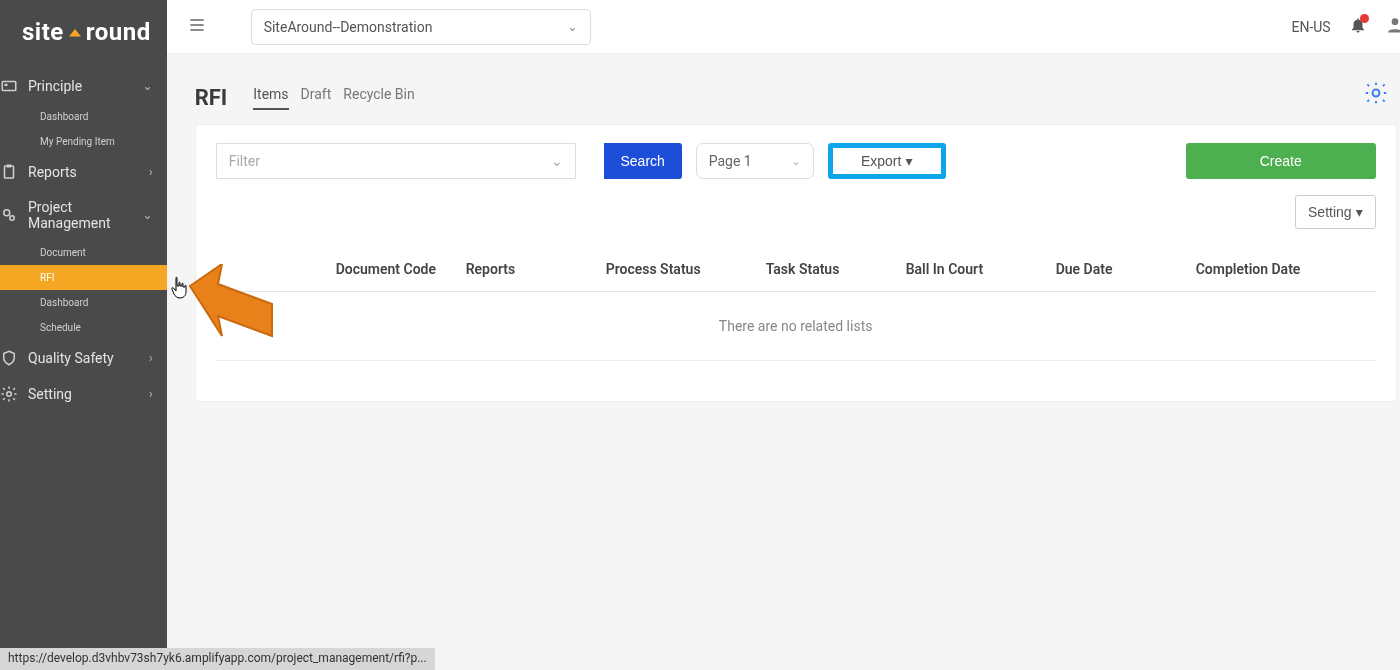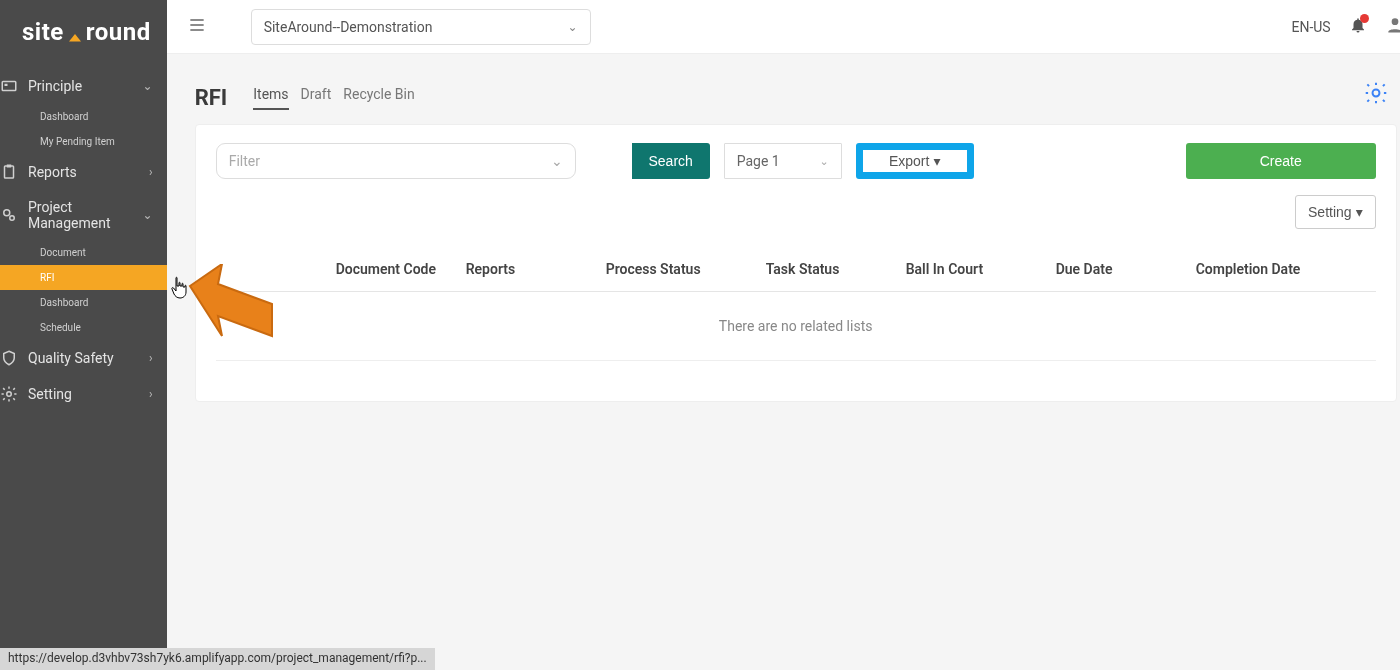--- a/index.html
+++ b/index.html
@@ -2,21 +2,21 @@
 <html><head>
 <meta charset="utf-8">
 <style>
 * { box-sizing: border-box; margin: 0; padding: 0; }
 html, body { width: 1400px; height: 670px; font-family: -apple-system, BlinkMacSystemFont, "Segoe UI", Roboto, Arial, sans-serif; overflow: hidden; background: #fff; color: #333; }
 .app { display: flex; width: 100%; height: 100%; position: relative; }
 
 
 .sidebar { width: 205px; background: #4a4a4a; color: #d0d0d0; display: flex; flex-direction: column; height: 100%; font-size: 14px; }
 .logo { padding: 18px 16px 22px 22px; }
-.logo-txt { font-weight: 700; font-size: 24px; letter-spacing: .5px; color:#fff; display:flex; align-items:flex-end; gap:2px;}
+.logo-txt { font-weight: 700; font-size: 24px; letter-spacing: .5px; color:#fff; display:flex; align-items:center; gap:2px;}
 .logo-accent { color: #f5a623; display:inline-flex; align-items:center;}
 .nav-item { display:flex; align-items:center; padding:9px 14px 9px 0; cursor:pointer; gap:10px; color:#e4e4e4;}
 .nav-item .chev { margin-left:auto; font-size:12px; opacity:.7;}
 .nav-sub { padding:7px 14px 7px 40px; cursor:pointer; color:#d0d0d0; font-size:10px;}
 .nav-sub.active { background:#f5a623; color:#fff; position:relative;}
 .nav-sub.active::after { content:""; position:absolute; right:24px; top:50%; transform:translateY(-50%); width:0;height:0; }
 .icon { width:18px; height:18px; display:inline-flex; align-items:center; justify-content:center; fill:#d0d0d0;}
 
 
 .main { flex:1; display:flex; flex-direction:column; background:#f5f5f5;}
@@ -32,29 +32,29 @@
 .page-header { display:flex; align-items:flex-end; padding:26px 36px 14px 28px; gap:20px;}
 .page-title { font-size:22px; font-weight:700; color:#3a3a3a;}
 .tabs { display:flex; gap:12px; margin-left:6px;}
 .tab { font-size:14px; color:#777; padding-bottom:6px; cursor:pointer;}
 .tab.active { color:#555; border-bottom:2px solid #555;}
 .gear-right { margin-left:auto; cursor:pointer;}
 
 
 .card { background:#fff; margin:0 28px 20px 28px; border:1px solid #eee; border-radius:4px; padding:18px 20px 40px 20px;}
 .toolbar { display:flex; gap:14px; align-items:center;}
-.filter-box { display:flex; align-items:center; width:360px; height:36px; border:1px solid #ddd; border-radius:9px; padding:0 12px; color:#aaa; font-size:14px;}
+.filter-box { display:flex; align-items:center; width:360px; height:36px; border:1px solid #ddd; border-radius:1px; padding:0 12px; color:#aaa; font-size:14px;}
 .filter-box .chev { margin-left:auto; }
 .search-wrap { display:flex; margin-left:14px;}
 .search-input { width:210px; height:36px; border:1px solid #ddd; border-right:none; border-radius:3px 0 0 3px; padding:0 12px; font-size:14px; color:#888;}
 .search-input::placeholder { color:#bbb;}
-.search-btn { width:78px; height:36px; background:#0f766e; color:#fff; border:none; border-radius:0 3px 3px 0; font-size:14px; cursor:pointer;margin-left:28px;}
-.page-dd { width:118px; height:36px; border:1px solid #ddd; border-radius:1px; display:flex; align-items:center; padding:0 12px; font-size:14px; color:#666; cursor:pointer;}
+.search-btn { width:78px; height:36px; background:#1d4ed8; color:#fff; border:none; border-radius:0 3px 3px 0; font-size:14px; cursor:pointer;}
+.page-dd { width:118px; height:36px; border:1px solid #ddd; border-radius:7px; display:flex; align-items:center; padding:0 12px; font-size:14px; color:#666; cursor:pointer;}
 .page-dd .chev{ margin-left:auto; font-size:11px; color:#aaa;}
-.export-btn { width:118px; height:36px; border:7px solid #0ea5e9; background:#fff; border-radius:3px; font-size:14px; color:#555; display:flex; align-items:center; justify-content:center; gap:4px; cursor:pointer;}
+.export-btn { width:118px; height:36px; border:5px solid #0ea5e9; background:#fff; border-radius:3px; font-size:14px; color:#555; display:flex; align-items:center; justify-content:center; gap:4px; cursor:pointer;}
 .create-btn { width:190px; height:36px; background:#4caf50; color:#fff; border:none; border-radius:3px; font-size:14px; cursor:pointer; margin-left:auto;}
 .setting-row { display:flex; justify-content:flex-end; margin-top:16px;}
 .setting-btn { height:34px; border:1px solid #ccc; border-radius:3px; padding:0 12px; font-size:14px; color:#555; display:flex; align-items:center; gap:4px; background:#fff; cursor:pointer;}
 
 
 .thead { display:flex; border-bottom:1px solid #e5e5e5; margin-top:18px; padding:14px 0;}
 .thead .col { font-size:14px; font-weight:600; color:#444;}
 .col.check { width:60px;}
 .col.code { width:190px; padding-left:60px;}
 .col.subj { width:140px;}

